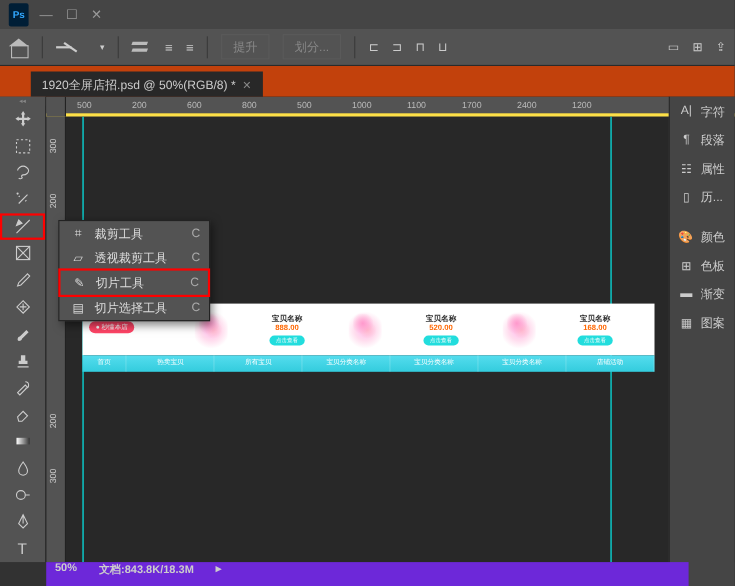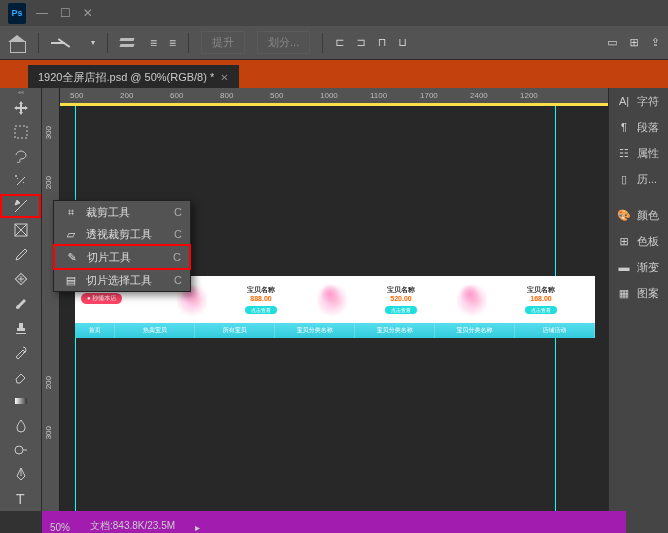--- a/index.html
+++ b/index.html
@@ -55,21 +55,21 @@
 .nav{height:15px;background:linear-gradient(#5de,#3cd);display:flex;}
 .nav span{flex:1;text-align:center;font-size:6px;color:#fff;line-height:15px;border-right:1px solid rgba(255,255,255,0.2);}
 .nav span:first-child{flex:0.5;}
 .guide{position:absolute;background:#0ff;}
 .guide.v{width:1px;height:100%;top:0;}
 .ctx{position:absolute;left:53px;top:200px;background:#535353;border:1px solid #222;box-shadow:3px 3px 8px rgba(0,0,0,0.5);z-index:50;width:138px;}
 .ctx-item{display:flex;align-items:center;padding:3px 8px;font-size:11px;color:#ddd;}
 .ctx-item .ci{width:18px;height:16px;margin-right:6px;display:flex;align-items:center;justify-content:center;}
 .ctx-item .ck{margin-left:auto;color:#aaa;}
 .ctx-item.hl{border:2px solid #f00;margin:-1px;}
-.statusbar{position:absolute;bottom:0;left:42px;right:42px;height:22px;background:#a21caf;display:flex;align-items:flex-end;padding:0 8px;font-size:10px;color:#ccc;gap:20px;}
+.statusbar{position:absolute;bottom:0;left:42px;right:42px;height:22px;background:#6d28d9;display:flex;align-items:flex-start;padding:0 8px;font-size:10px;color:#ccc;gap:20px;font-weight:bold;}
 .rpanel{position:absolute;right:0;top:88px;bottom:0;width:60px;background:#454545;border-left:1px solid #2a2a2a;}
 .rpanel .pi{height:26px;display:flex;align-items:center;gap:4px;padding-left:6px;font-size:11px;color:#ccc;}
 .rpanel .pic{width:18px;display:flex;justify-content:center;}
 </style>
 </head>
 <body>
 
 <div class="titlebar">
   <div class="ps">Ps</div>
   <div class="winctrl">
@@ -325,15 +325,15 @@
       <span>渐变</span>
     </div>
   <div class="pi">
       <span class="pic">▦</span>
       <span>图案</span>
     </div>
 </div>
 
 <div class="statusbar">
   <span>50%</span>
-  <span><span>文档:</span><span>843.8K/23.5M</span></span>
+  <span><span>文档:</span><span>843.8K/18.3M</span></span>
   <span>▸</span>
 </div>
 
 </body></html>

